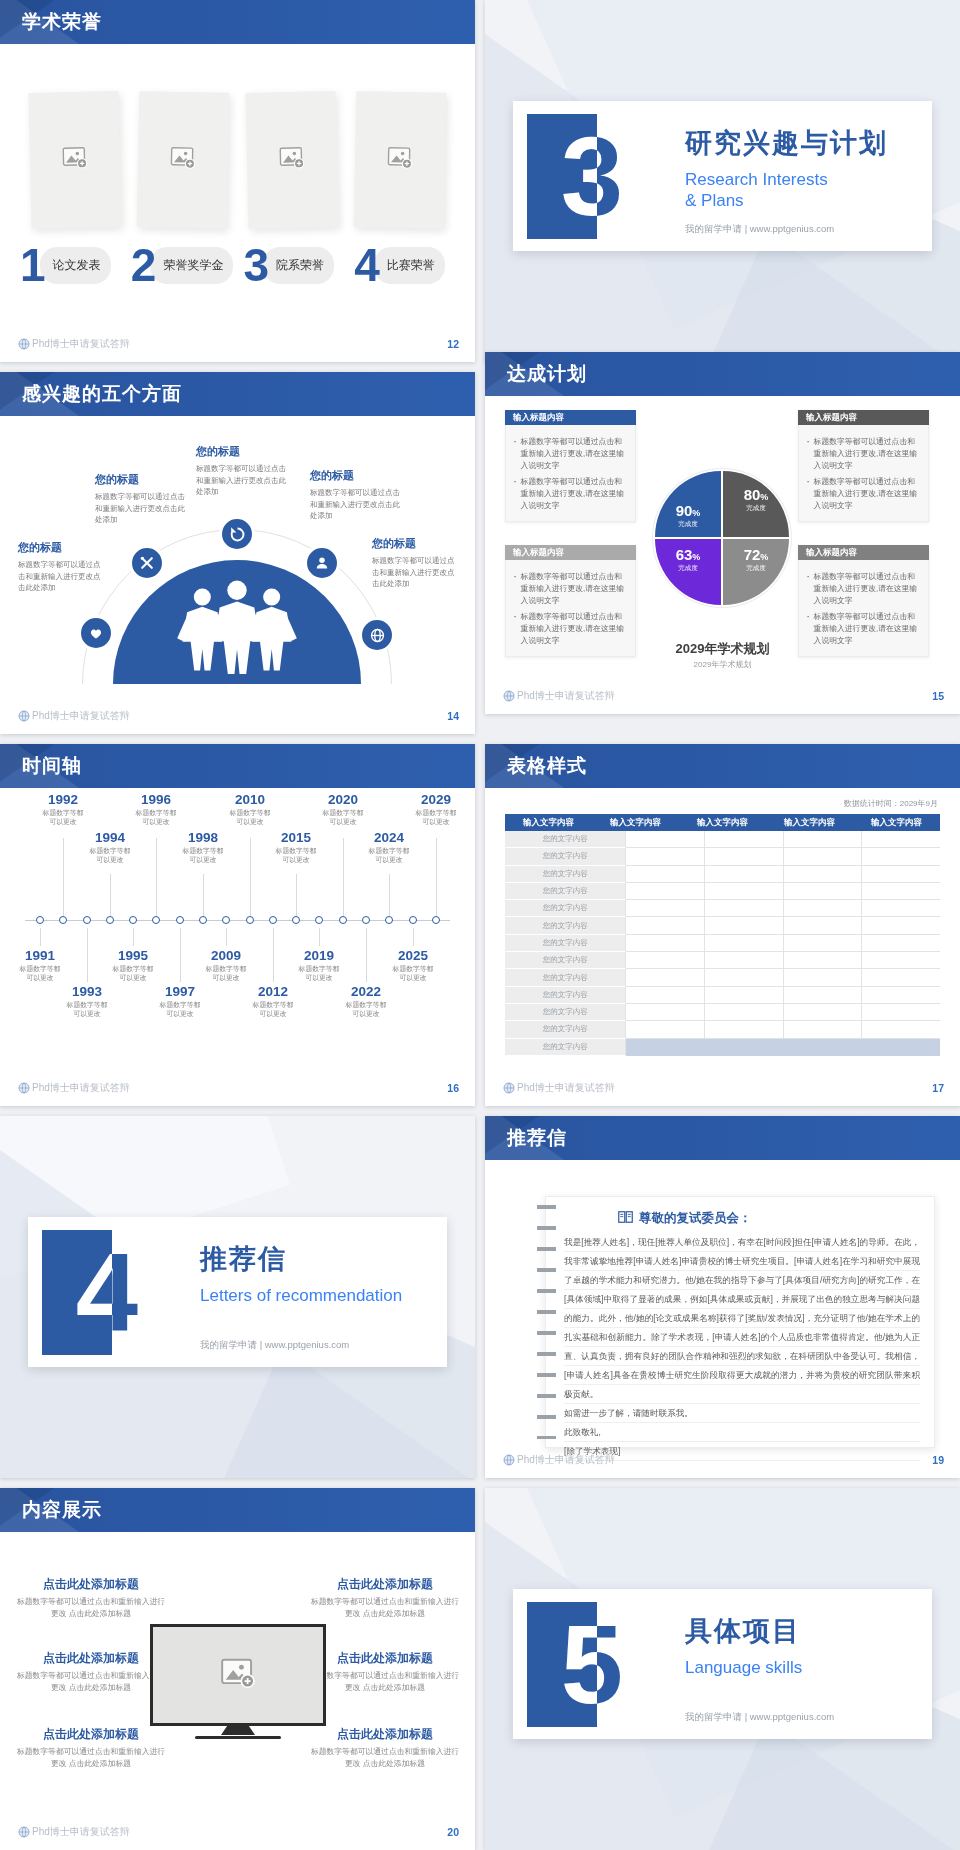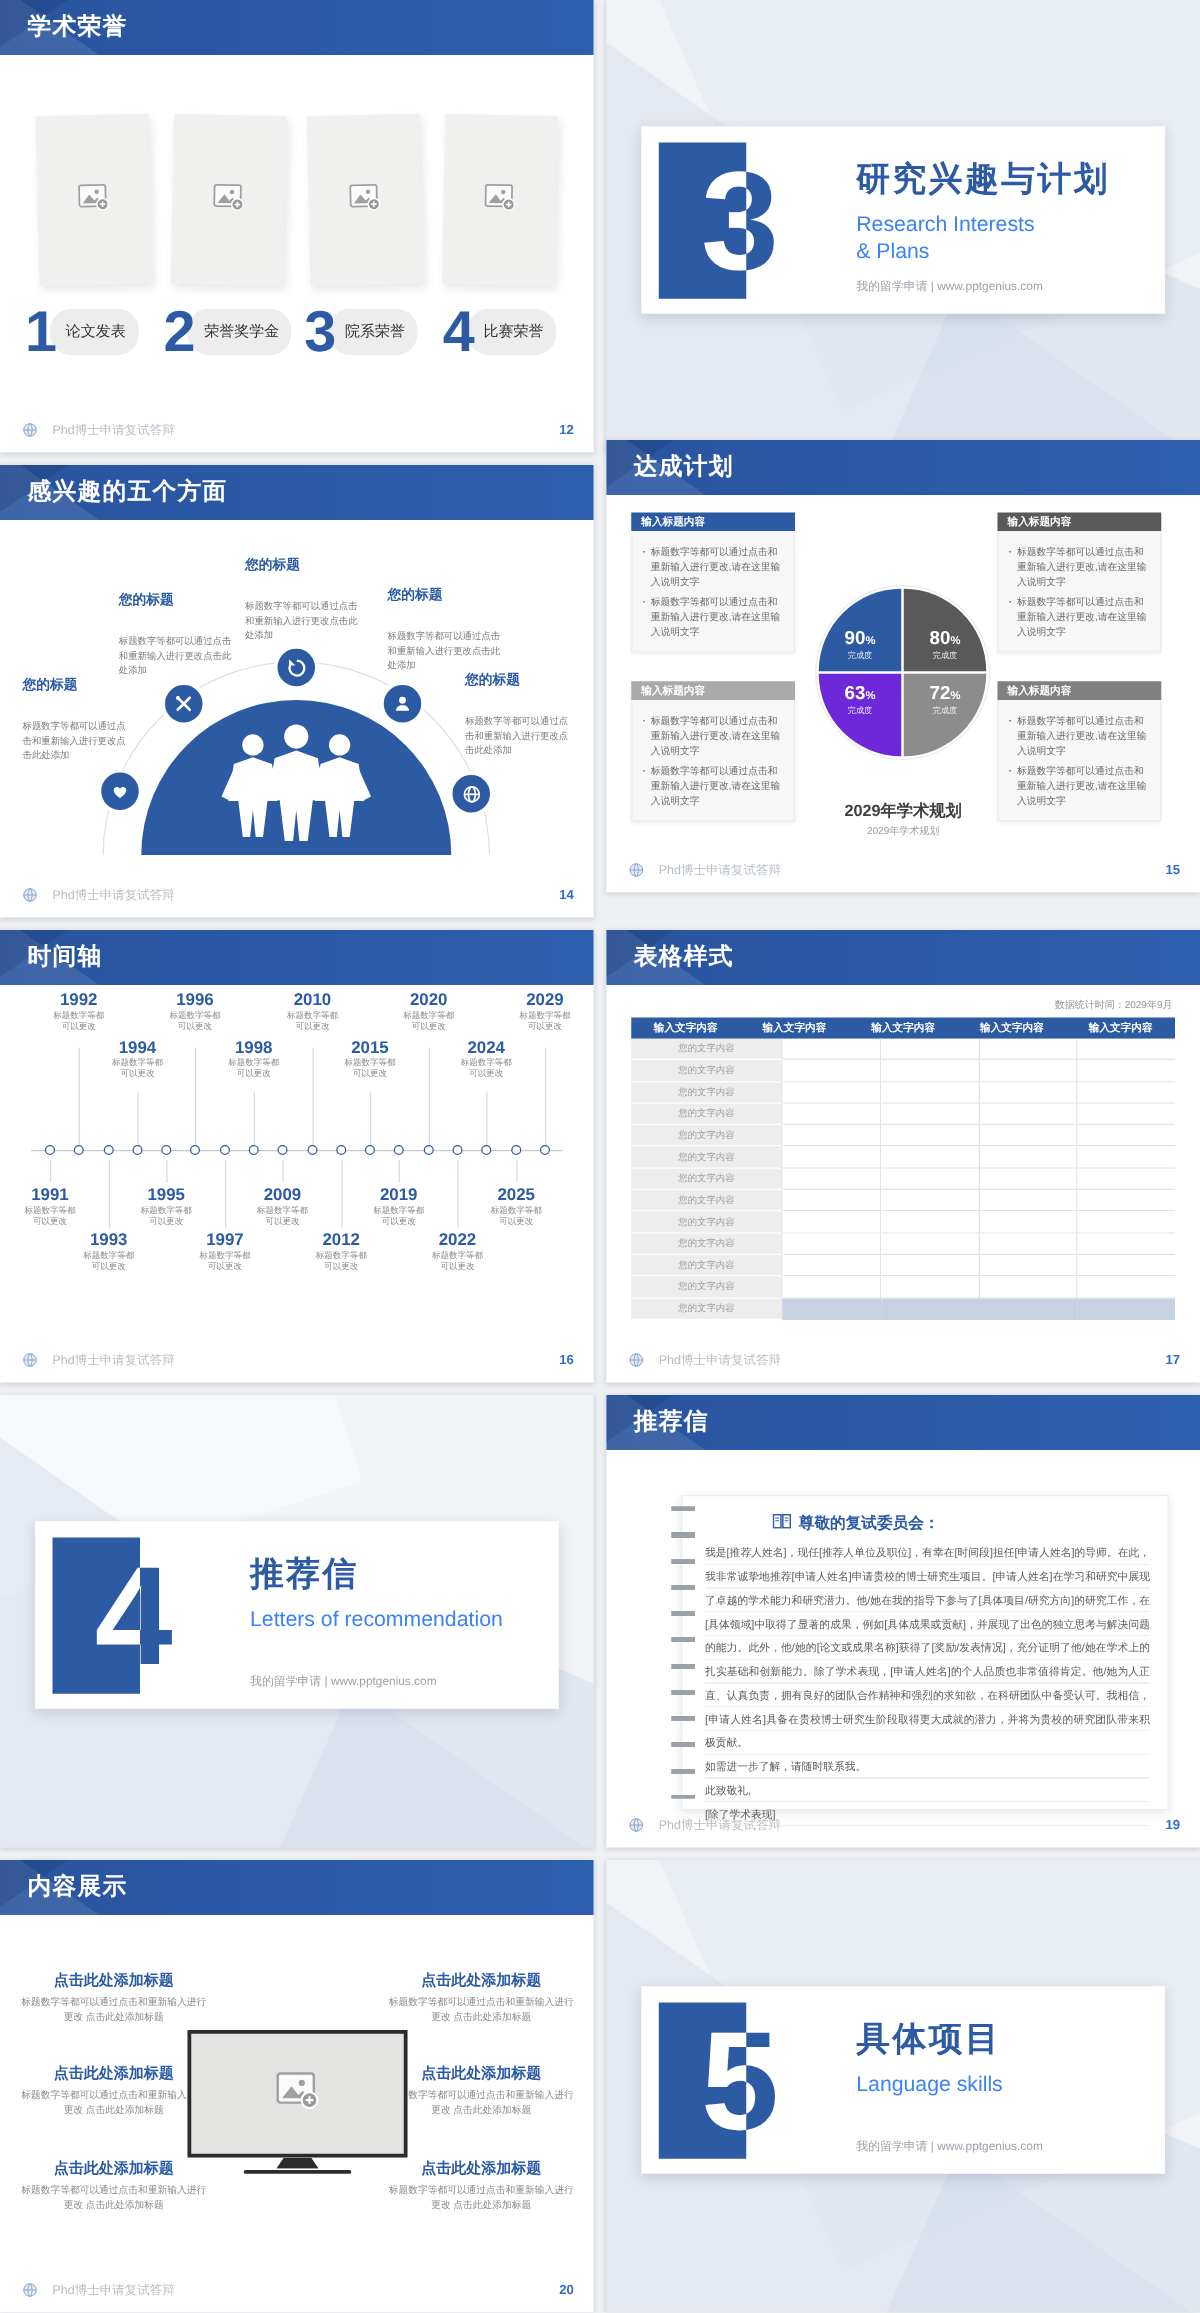--- a/index.html
+++ b/index.html
@@ -19,21 +19,21 @@
   .bar { position:relative; height:44px; background:linear-gradient(90deg,#29549f,#2e5fae); overflow:hidden; }
   .bar::before { content:""; position:absolute; left:-40px; top:16px; width:130px; height:90px;
                  background:rgba(255,255,255,.10); transform:rotate(35deg); }
   .bar::after  { content:""; position:absolute; left:-50px; top:-58px; width:120px; height:80px;
                  background:rgba(8,28,70,.16); transform:rotate(-35deg); }
   .bar-title { position:relative; z-index:1; color:#fff; font-size:19px; line-height:44px;
                padding-left:22px; font-weight:600; letter-spacing:1px; }
 
   
   .sfoot { position:absolute; left:18px; right:16px; bottom:11px; display:flex; align-items:center;
-           gap:12px; font-size:10px; color:#b6bdc6; z-index:5; }
+           gap:2px; font-size:10px; color:#b6bdc6; z-index:5; }
   .fpage { margin-left:auto; color:#2f6fc0; font-weight:700; font-size:10.5px; }
   .flogo svg { display:block; }
 
   
   .sec { background:#f1f3f7; }
   .shp { position:absolute; }
   .shp1 { width:700px; height:480px; background:#dde3ee; opacity:.65; transform:rotate(35deg); left:-260px; top:150px; }
   .shp2 { width:620px; height:380px; background:#e7ebf3; opacity:.85; transform:rotate(-24deg); right:-230px; top:-160px; }
   .shp3 { width:420px; height:300px; background:#d4dcea; opacity:.55; transform:rotate(24deg); right:-180px; bottom:-170px; }
   .shp4 { width:420px; height:260px; background:#f7f8fb; opacity:.9; transform:rotate(-18deg); left:-160px; top:-120px; }
@@ -57,21 +57,21 @@
   .pcard:nth-of-type(even){ transform:rotate(1.1deg); }
   .pills { position:absolute; left:20px; right:20px; top:242px; display:flex; gap:10px; }
   .pillg { flex:1; display:flex; align-items:center; }
   .pill-num { font-size:46px; font-weight:800; color:#2d5ba3; line-height:1; position:relative; z-index:1; }
   .pill-label { background:#ededed; border-radius:17px; padding:10px 10px 10px 13px; margin-left:-6px;
                 font-size:12px; color:#333; white-space:nowrap; }
 
   
   .fblock { position:absolute; }
   .fb-h { font-size:11px; font-weight:700; color:#2d5ba3; }
-  .fb-b { font-size:7.5px; color:#7c7c7c; line-height:1.55; margin-top:20px; }
+  .fb-b { font-size:7.5px; color:#7c7c7c; line-height:1.55; margin-top:4px; }
   .fb1 { left:196px; top:72px;  width:96px; }
   .fb2 { left:95px;  top:100px; width:92px; }
   .fb3 { left:310px; top:96px;  width:92px; }
   .fb4 { left:18px;  top:168px; width:88px; }
   .fb5 { left:372px; top:164px; width:88px; }
   .arc-clip { position:absolute; left:0; top:150px; width:475px; height:162px; overflow:hidden; }
   .arc { position:absolute; left:82px; top:7px; width:310px; height:310px; border:1px solid #e0e0e0; border-radius:50%; }
   .dome { position:absolute; left:113px; top:188px; width:248px; height:124px; background:#2d5ba3;
           border-radius:124px 124px 0 0; display:flex; align-items:flex-end; justify-content:center; z-index:2; }
   .aicon { position:absolute; width:36px; height:36px; border-radius:50%; background:#2d5ba3;
@@ -87,21 +87,21 @@
   .pbox .pb { background:#f7f7f7; border:1px solid #ececec; border-top:none; padding:7px 8px 9px; }
   .bul { display:flex; gap:4px; font-size:7.8px; color:#6a6a6a; line-height:1.55; margin-top:4px; }
   .bul::before { content:"·"; font-weight:700; color:#6a6a6a; }
   .pcircle { position:absolute; left:168px; top:117px; width:138px; height:138px; background:#fff;
              border-radius:50%; box-shadow:0 0 0 1px #ececec; z-index:2; }
   .q { position:absolute; width:66px; height:66px; display:flex; flex-direction:column; align-items:center; color:#fff; }
   .q-num { font-size:15px; font-weight:700; line-height:1; }
   .q-unit { font-size:9px; font-weight:700; }
   .q-lab { font-size:6.5px; margin-top:2px; opacity:.92; }
   .q-tl{left:2px;top:2px;border-radius:66px 0 0 0;background:#2d5ba3;justify-content:flex-end;padding-bottom:8px}
-  .q-tr{left:70px;top:2px;border-radius:0 66px 0 0;background:#595959;justify-content:flex-end;padding-bottom:8px}
+  .q-tr{left:70px;top:2px;border-radius:0 66px 0 0;background:#595959;justify-content:flex-end;padding-bottom:24px}
   .q-bl{left:2px;top:70px;border-radius:0 0 0 66px;background:#6d28d9;padding-top:8px}
   .q-br{left:70px;top:70px;border-radius:0 0 66px 0;background:#8c8c8c;padding-top:8px}
   .pcap1 { position:absolute; left:0; right:0; top:288px; text-align:center; font-size:13px; font-weight:700; color:#3f3f3f; }
   .pcap2 { position:absolute; left:0; right:0; top:307px; text-align:center; font-size:8px; color:#9b9b9b; }
 
   
   .tl { position:absolute; inset:0; }
   .tl-line { position:absolute; left:25px; right:25px; top:176px; height:1px; background:#c8ccd2; }
   .tl-item { position:absolute; top:0; height:100%; }
   .tl-item:nth-of-type(1){left:40px}.tl-item:nth-of-type(2){left:63px}.tl-item:nth-of-type(3){left:87px}

